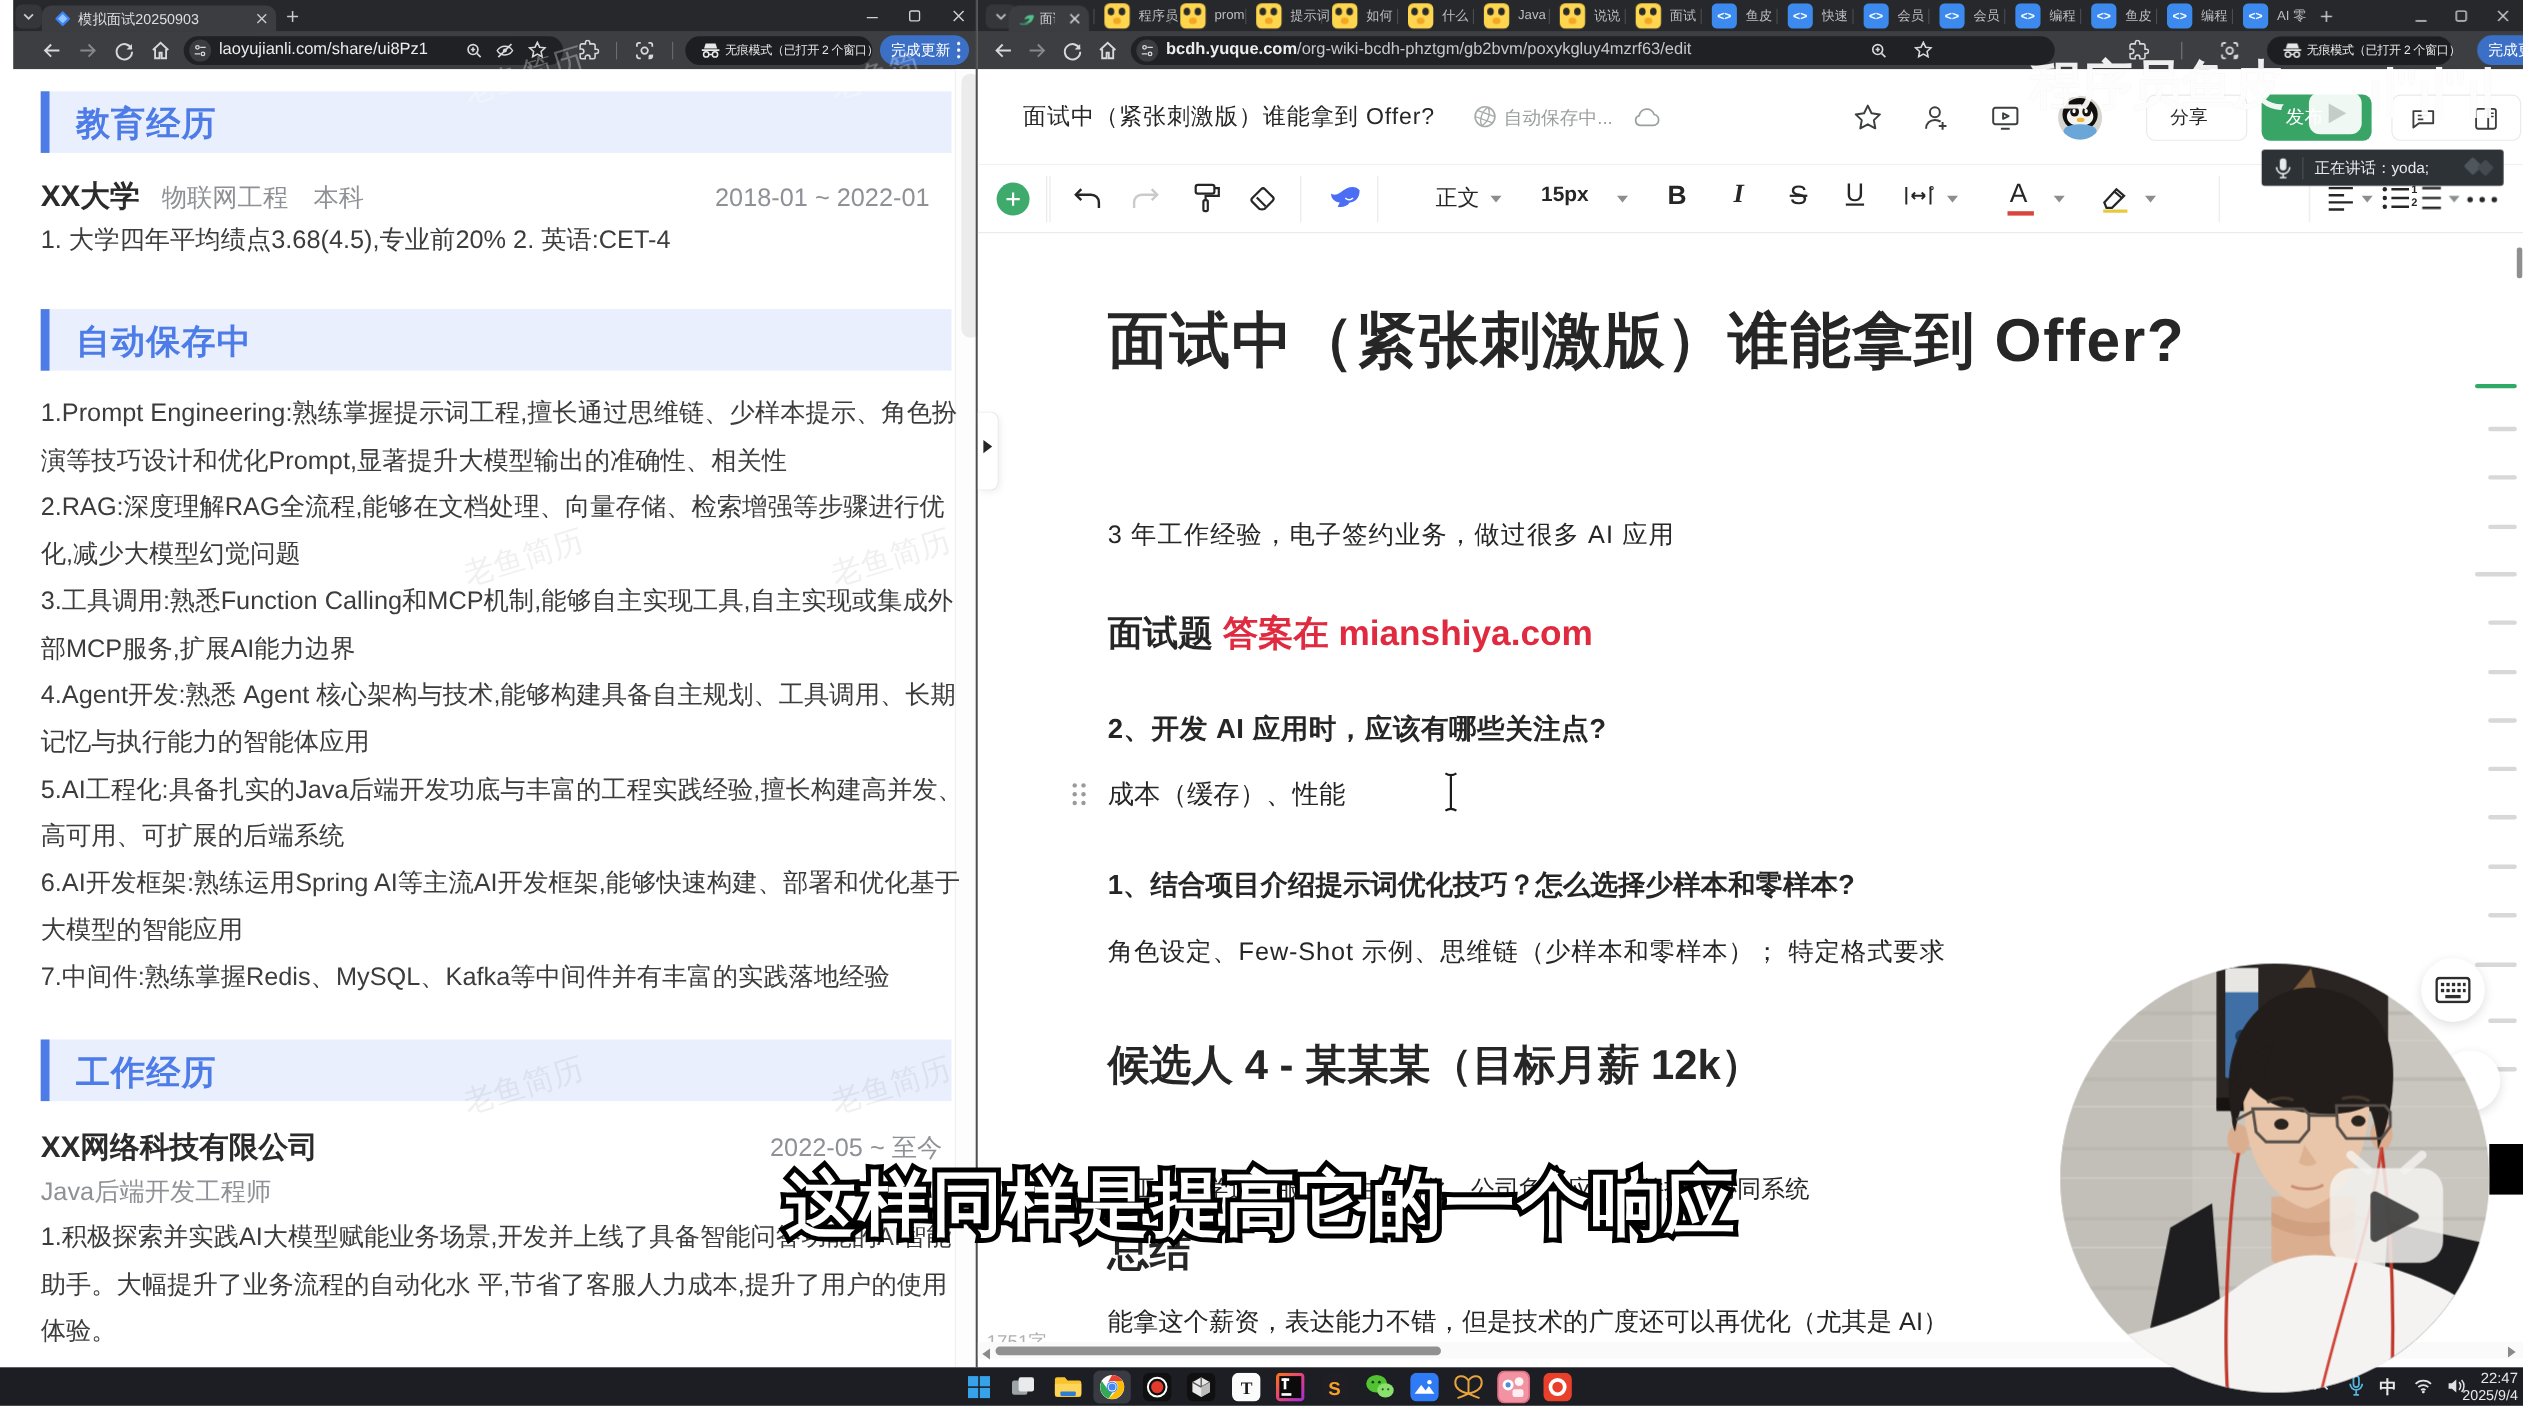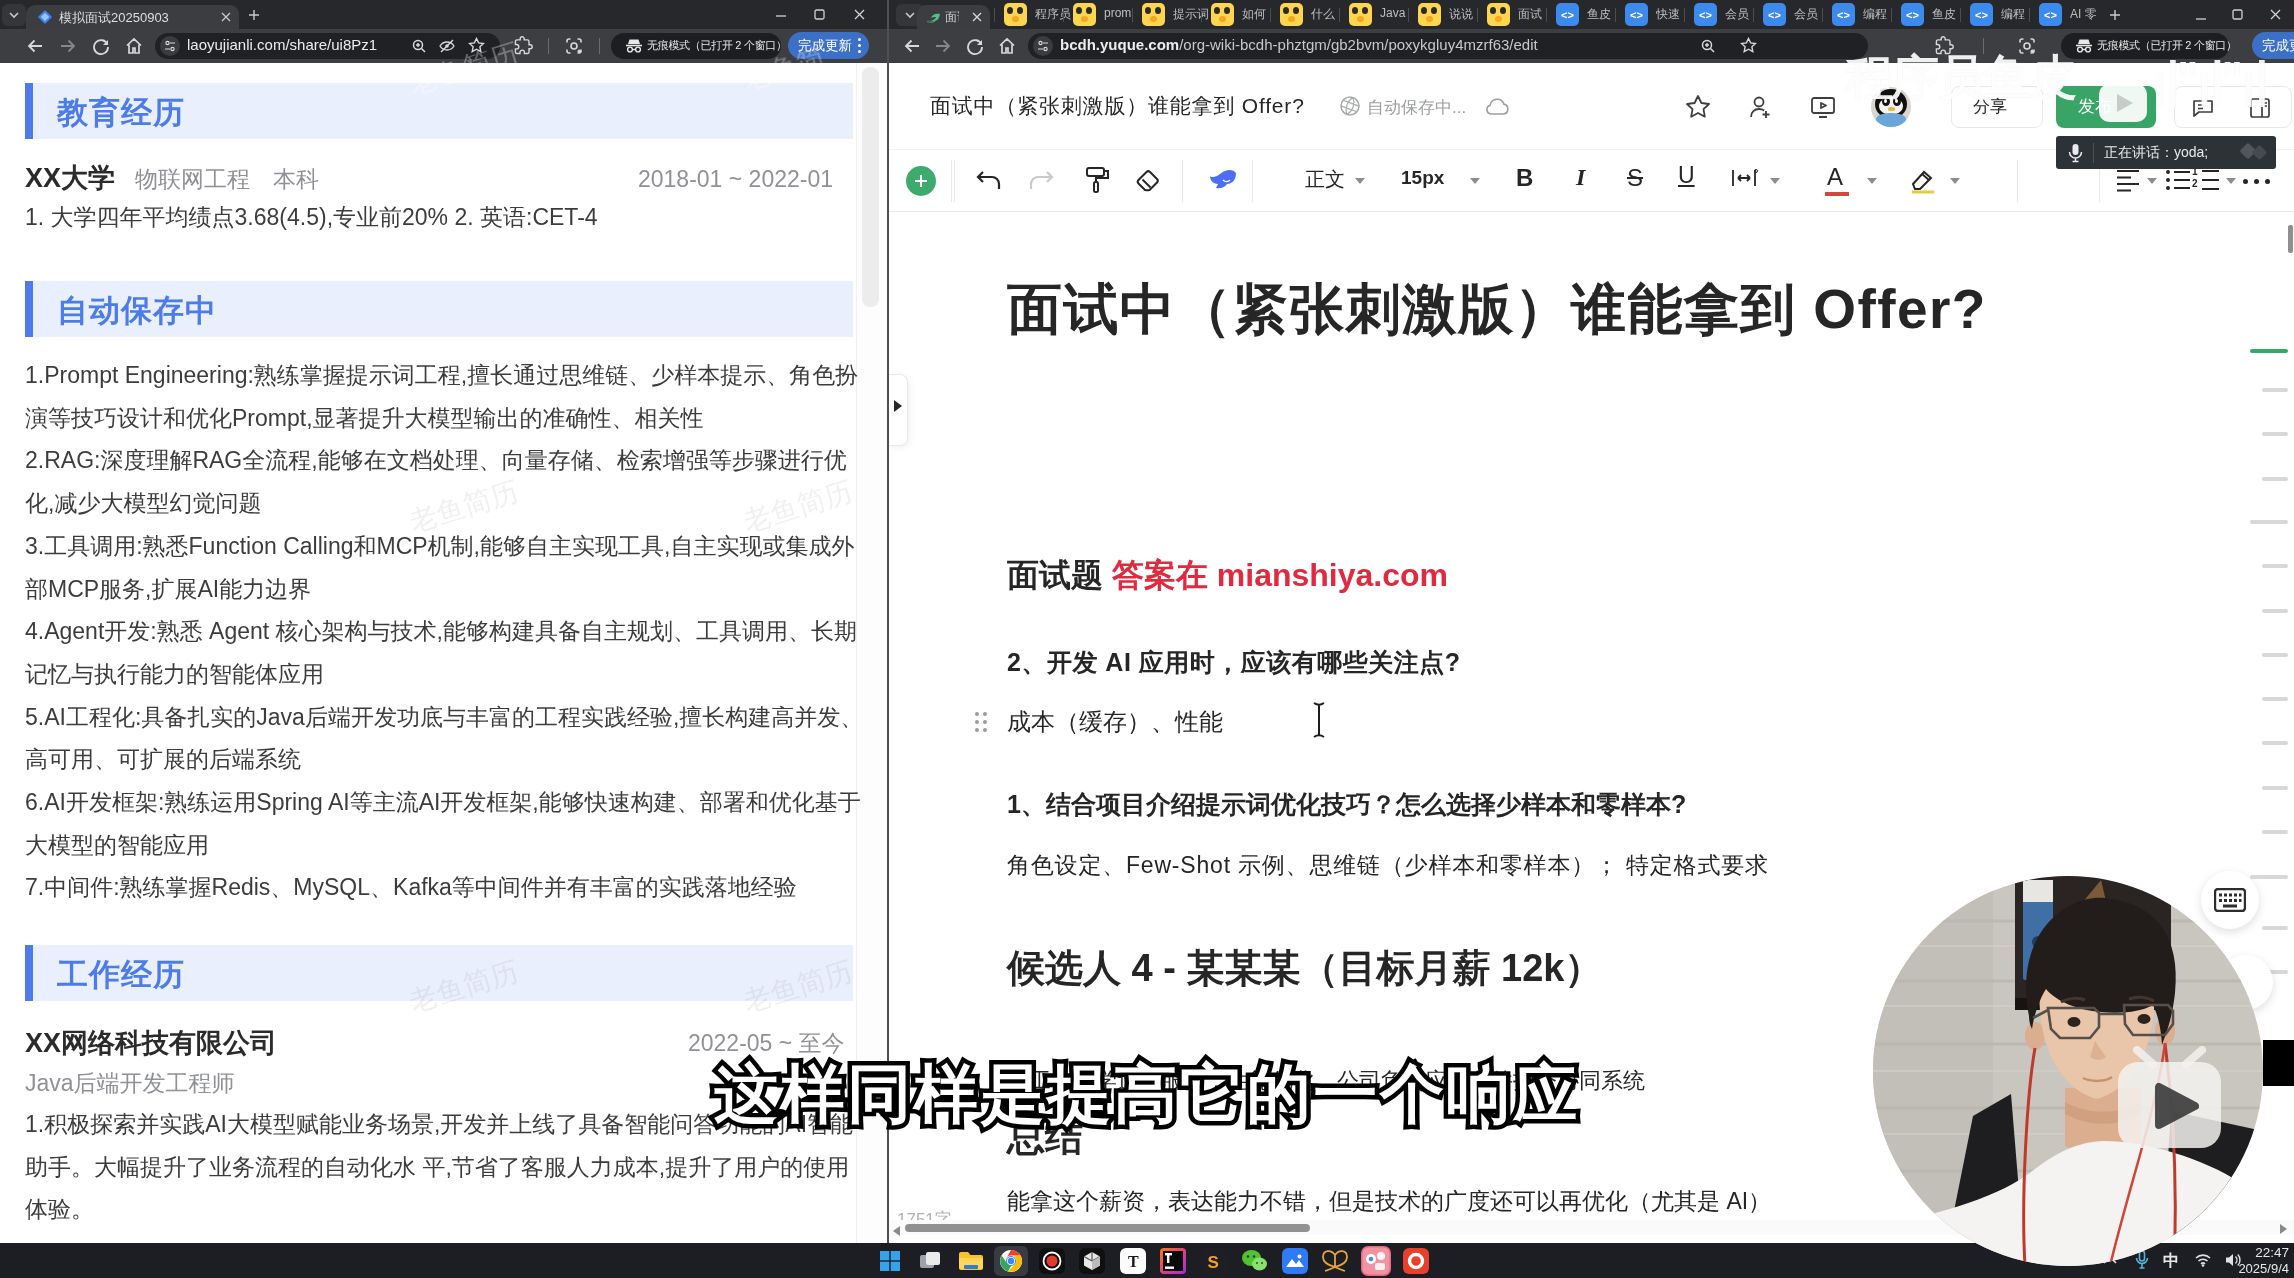--- a/index.html
+++ b/index.html
@@ -10,21 +10,21 @@
 svg{display:block;}
 
 .tabstrip{position:absolute;top:0;height:29px;background:rgba(38,39,43,0.995);}
 .toolbar{position:absolute;top:29px;height:34px;background:rgba(59,61,65,0.995);}
 .tab-active{position:absolute;top:5px;height:24px;background:rgba(59,61,65,0.995);border-radius:9px 9px 0 0;}
 .chev{position:absolute;top:4px;width:28px;height:22px;border-radius:6px;background:#35363a;color:#c8c9cb;display:flex;align-items:center;justify-content:center;}
 .omni{position:absolute;top:33px;height:26px;border-radius:13px;background:rgba(32,33,36,0.995);color:#e8e8e8;}
 .incog{position:absolute;top:33px;height:26px;border-radius:13px;background:rgba(29,30,33,0.995);color:#e8e8e8;}
 .updbtn{position:absolute;top:32px;height:27px;border-radius:13.5px;background:rgba(60,112,200,0.995);color:#fff;}
 
-#lwin{left:0;top:0;width:755px;height:1243px;background:#fff;}
+#lwin{left:12px;top:0;width:755px;height:1243px;background:#fff;}
 .sechead{position:absolute;left:25px;width:828px;height:56px;background:#e9effc;}
 .sechead .bar{position:absolute;left:0;top:0;width:8px;height:56px;background:#4d7ce8;}
 .sechead .t{position:absolute;left:32px;top:9px;font-size:31px;font-weight:bold;color:#4d7ce8;letter-spacing:1px;}
 .rtxt{position:absolute;color:#3c3c3c;font-size:23px;white-space:nowrap;line-height:1.4;}
 .gray{color:#8f9196;}
 .wm{position:absolute;color:rgba(130,130,130,0.12);font-size:28px;transform:rotate(-17deg);white-space:nowrap;z-index:5;}
 .wmw{position:absolute;color:rgba(255,255,255,0.30);font-size:28px;transform:rotate(-17deg);white-space:nowrap;z-index:5;}
 
 #rwin{left:889px;top:0;width:1405px;height:1243px;background:#fff;}
 .dtxt{position:absolute;color:#262626;white-space:nowrap;}
@@ -498,20 +498,21 @@
   <div class="caret" style="left:1337px;top:178px;"></div>
   <div class="abs" style="left:1354px;top:179px;width:5px;height:5px;border-radius:50%;background:#262626;box-shadow:11px 0 0 #262626,22px 0 0 #262626;"></div>
   <div class="sep" style="left:65px;top:160px;height:42px;"></div>
   <div class="sep" style="left:293px;top:160px;height:42px;"></div>
   <div class="sep" style="left:363px;top:160px;height:42px;"></div>
   <div class="sep" style="left:1128px;top:160px;height:42px;"></div>
   <div class="sep" style="left:1210px;top:160px;height:42px;"></div>
     </div>
 
   <div class="dtxt" style="left:118px;top:273px;font-size:55px;font-weight:bold;letter-spacing:1.4px;">面试中（紧张刺激版）谁能拿到 Offer?</div>
+  <div class="dtxt" style="left:118px;top:471px;font-size:23px;letter-spacing:1px;">3 年工作经验，电子签约业务，做过很多 AI 应用</div>
   <div class="dtxt" style="left:118px;top:554px;font-size:32px;font-weight:bold;">面试题 <span style="color:#df2a3f;margin-top:23px;">答案在 mianshiya.com</span></div>
   <div class="dtxt" style="left:118px;top:646px;font-size:25px;font-weight:bold;letter-spacing:0.5px;">2、开发 AI 应用时，应该有哪些关注点?</div>
   <div class="dtxt" style="left:118px;top:706px;font-size:24px;">成本（缓存）、性能</div>
   <svg class="abs" style="left:421px;top:700px;" width="18" height="40" viewBox="0 0 18 40">
       <path d="M4 3c3 2 7 2 10 0M4 37c3-2 7-2 10 0M9 4v32" stroke="#1b1b1b" stroke-width="2" fill="none"></path>
     </svg>
   <div class="abs" style="left:86px;top:712px;">
     <div style="width:4px;height:4px;border-radius:50%;background:#9a9a9a;box-shadow:8px 0 0 #9a9a9a,0 8px 0 #9a9a9a,8px 8px 0 #9a9a9a,0 16px 0 #9a9a9a,8px 16px 0 #9a9a9a;"></div>
   </div>
   <div class="dtxt" style="left:118px;top:788px;font-size:25px;font-weight:bold;">1、结合项目介绍提示词优化技巧？怎么选择少样本和零样本?</div>

